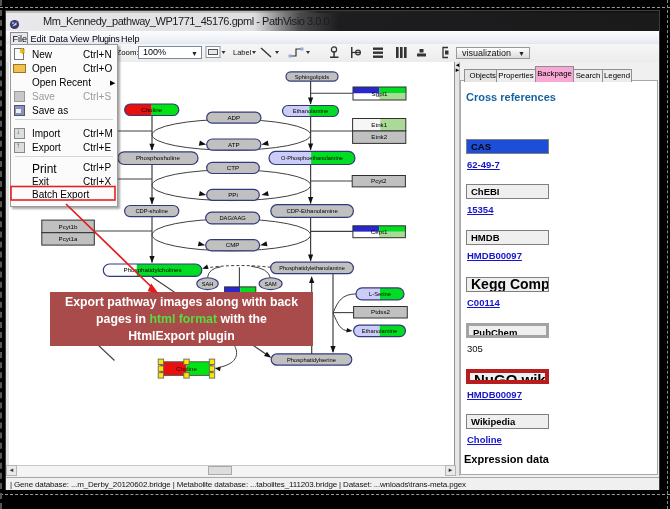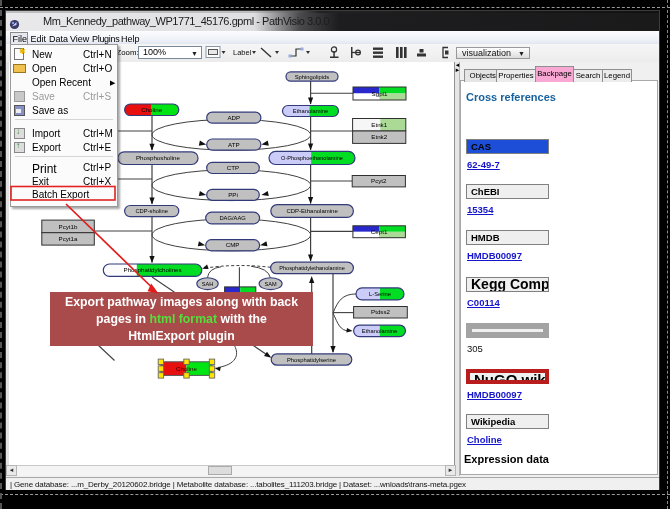--- a/index.html
+++ b/index.html
@@ -97,21 +97,21 @@
 
 <div class="abs" style="left:466px;top:91px;font-size:11px;font-weight:bold;color:#17629e;">Cross references</div>
 <div class="abs" style="left:466px;top:139px;width:83px;height:15px;background:#1d4ed8;border:1px solid #808080;box-sizing:border-box;font-size:9.5px;font-weight:bold;color:#000;padding-left:4px;line-height:13.5px;white-space:nowrap;overflow:hidden;">CAS</div>
 <div class="abs" style="left:467px;top:159px;font-size:9.5px;font-weight:bold;color:#1515cc;text-decoration:underline;">62-49-7</div>
 <div class="abs" style="left:466px;top:184px;width:83px;height:15px;background:#efefef;border:1px solid #808080;box-sizing:border-box;font-size:9.5px;font-weight:bold;color:#000;padding-left:4px;line-height:13.5px;white-space:nowrap;overflow:hidden;">ChEBI</div>
 <div class="abs" style="left:467px;top:204px;font-size:9.5px;font-weight:bold;color:#1515cc;text-decoration:underline;">15354</div>
 <div class="abs" style="left:466px;top:230px;width:83px;height:15px;background:#efefef;border:1px solid #808080;box-sizing:border-box;font-size:9.5px;font-weight:bold;color:#000;padding-left:4px;line-height:13.5px;white-space:nowrap;overflow:hidden;">HMDB</div>
 <div class="abs" style="left:467px;top:250px;font-size:9.5px;font-weight:bold;color:#1515cc;text-decoration:underline;">HMDB00097</div>
 <div class="abs" style="left:466px;top:277px;width:83px;height:15px;background:#efefef;border:1px solid #808080;box-sizing:border-box;font-size:14px;font-weight:bold;color:#000;padding-left:4px;line-height:13.5px;white-space:nowrap;overflow:hidden;">Kegg Compound</div>
 <div class="abs" style="left:467px;top:297px;font-size:9.5px;font-weight:bold;color:#1515cc;text-decoration:underline;">C00114</div>
-<div class="abs" style="left:466px;top:323px;width:83px;height:15px;background:#efefef;border:6px solid #a3a3a3;box-sizing:border-box;font-size:9.5px;font-weight:bold;color:#000;padding-left:4px;line-height:13.5px;white-space:nowrap;overflow:hidden;">PubChem</div>
+<div class="abs" style="left:466px;top:323px;width:83px;height:15px;background:#efefef;border:3px solid #a3a3a3;box-sizing:border-box;font-size:9.5px;font-weight:bold;color:#000;padding-left:4px;line-height:13.5px;white-space:nowrap;overflow:hidden;">PubChem</div>
 <div class="abs" style="left:467px;top:343px;font-size:9.5px;color:#111;">305</div>
 <div class="abs" style="left:466px;top:369px;width:83px;height:15px;background:#efefef;border:4px solid #b91c1c;box-sizing:border-box;font-size:15px;font-weight:bold;color:#000;padding-left:4px;line-height:13.5px;white-space:nowrap;overflow:hidden;">NuGO wiki</div>
 <div class="abs" style="left:467px;top:389px;font-size:9.5px;font-weight:bold;color:#1515cc;text-decoration:underline;">HMDB00097</div>
 <div class="abs" style="left:466px;top:414px;width:83px;height:15px;background:#efefef;border:1px solid #808080;box-sizing:border-box;font-size:9.5px;font-weight:bold;color:#000;padding-left:4px;line-height:13.5px;white-space:nowrap;overflow:hidden;">Wikipedia</div>
 <div class="abs" style="left:467px;top:434px;font-size:9.5px;font-weight:bold;color:#1515cc;text-decoration:underline;">Choline</div>
 <div class="abs" style="left:464px;top:452.5px;font-size:11px;font-weight:bold;color:#000;">Expression data</div>
 
 <div class="abs" style="left:6px;top:465px;width:450px;height:11px;background:#f4f4f4;border-top:1px solid #c8c8c8;box-sizing:border-box;"></div>
 <div class="abs" style="left:6px;top:465px;width:11px;height:11px;background:#e9e9e9;border:1px solid #b5b5b5;box-sizing:border-box;font-size:6px;text-align:center;line-height:9px;color:#333;">◄</div>
 <div class="abs" style="left:445px;top:465px;width:11px;height:11px;background:#e9e9e9;border:1px solid #b5b5b5;box-sizing:border-box;font-size:6px;text-align:center;line-height:9px;color:#333;">►</div>

